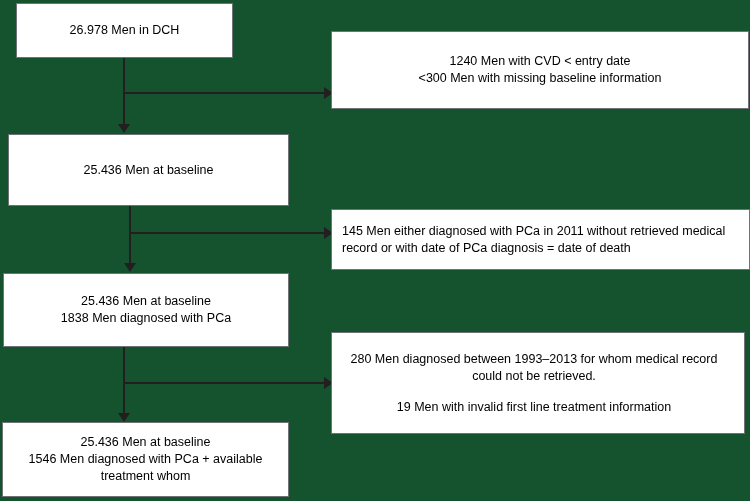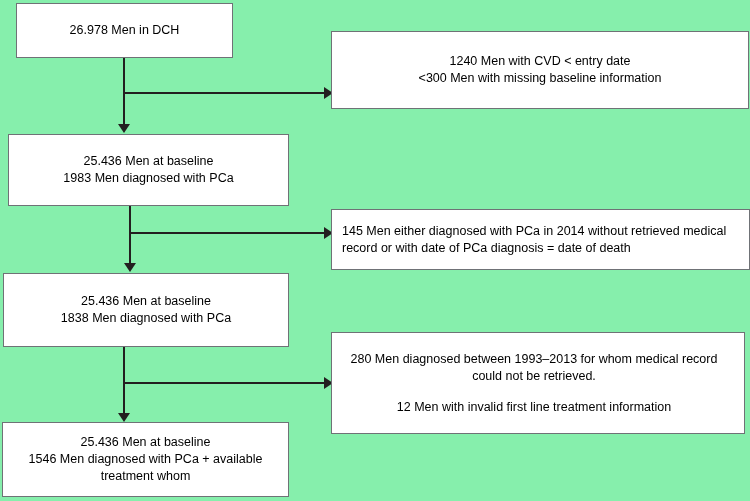--- a/index.html
+++ b/index.html
@@ -4,21 +4,21 @@
 <style>
   html, body {
     margin: 0;
     padding: 0;
     background: #ffffff;
   }
   #canvas {
     position: relative;
     width: 750px;
     height: 501px;
-    background: #86efac;
+    background: #14532d;
     font-family: "Liberation Sans", sans-serif;
     overflow: hidden;
   }
   .node {
     position: absolute;
     box-sizing: border-box;
     border: 1px solid #6f7276;
     background: #ffffff;
     display: flex;
     flex-direction: column;
@@ -83,46 +83,45 @@
   <div class="hline" style="left:123px; top:92px; width:204px;"></div>
   <div class="arrow-right" style="left:324px; top:87px;"></div>
 
   <div class="node wrap" style="left:331px; top:31px; width:418px; height:78px;">
     <span class="ln">1240 Men with CVD &lt; entry date</span>
     <span class="ln">&lt;300 Men with missing baseline information</span>
   </div>
 
   <div class="node" style="left:8px; top:134px; width:281px; height:72px;">
     <span class="ln">25.436 Men at baseline</span>
-    <span class="ln">1983 Men diagnosed with PCa</span>
   </div>
 
   <div class="vline" style="left:129px; top:206px; height:58px;"></div>
   <div class="arrow-down" style="left:124px; top:263px;"></div>
   <div class="hline" style="left:129px; top:232px; width:198px;"></div>
   <div class="arrow-right" style="left:324px; top:227px;"></div>
 
   <div class="node wrap" style="left:331px; top:209px; width:419px; height:61px; padding-left:10px; padding-right:10px; text-align:left; align-items:flex-start;">
-    <span class="ln">145 Men either diagnosed with PCa in 2014 without retrieved medical record or with date of PCa diagnosis = date of death</span>
+    <span class="ln">145 Men either diagnosed with PCa in 2011 without retrieved medical record or with date of PCa diagnosis = date of death</span>
   </div>
 
   <div class="node" style="left:3px; top:273px; width:286px; height:74px;">
     <span class="ln">25.436 Men at baseline</span>
     <span class="ln">1838 Men diagnosed with PCa</span>
   </div>
 
   <div class="vline" style="left:123px; top:347px; height:68px;"></div>
   <div class="arrow-down" style="left:118px; top:413px;"></div>
   <div class="hline" style="left:123px; top:382px; width:204px;"></div>
   <div class="arrow-right" style="left:324px; top:377px;"></div>
 
   <div class="node wrap" style="left:331px; top:332px; width:414px; height:102px; padding-right:14px;">
     <span class="ln">280 Men diagnosed between 1993–2013 for whom medical record could not be retrieved.</span>
     <span class="spacer-line"></span>
-    <span class="ln">12 Men with invalid first line treatment information</span>
+    <span class="ln">19 Men with invalid first line treatment information</span>
   </div>
 
   <div class="node" style="left:2px; top:422px; width:287px; height:75px;">
     <span class="ln">25.436 Men at baseline</span>
     <span class="ln">1546 Men diagnosed with PCa + available</span>
     <span class="ln">treatment whom</span>
   </div>
 
 </div>
 

